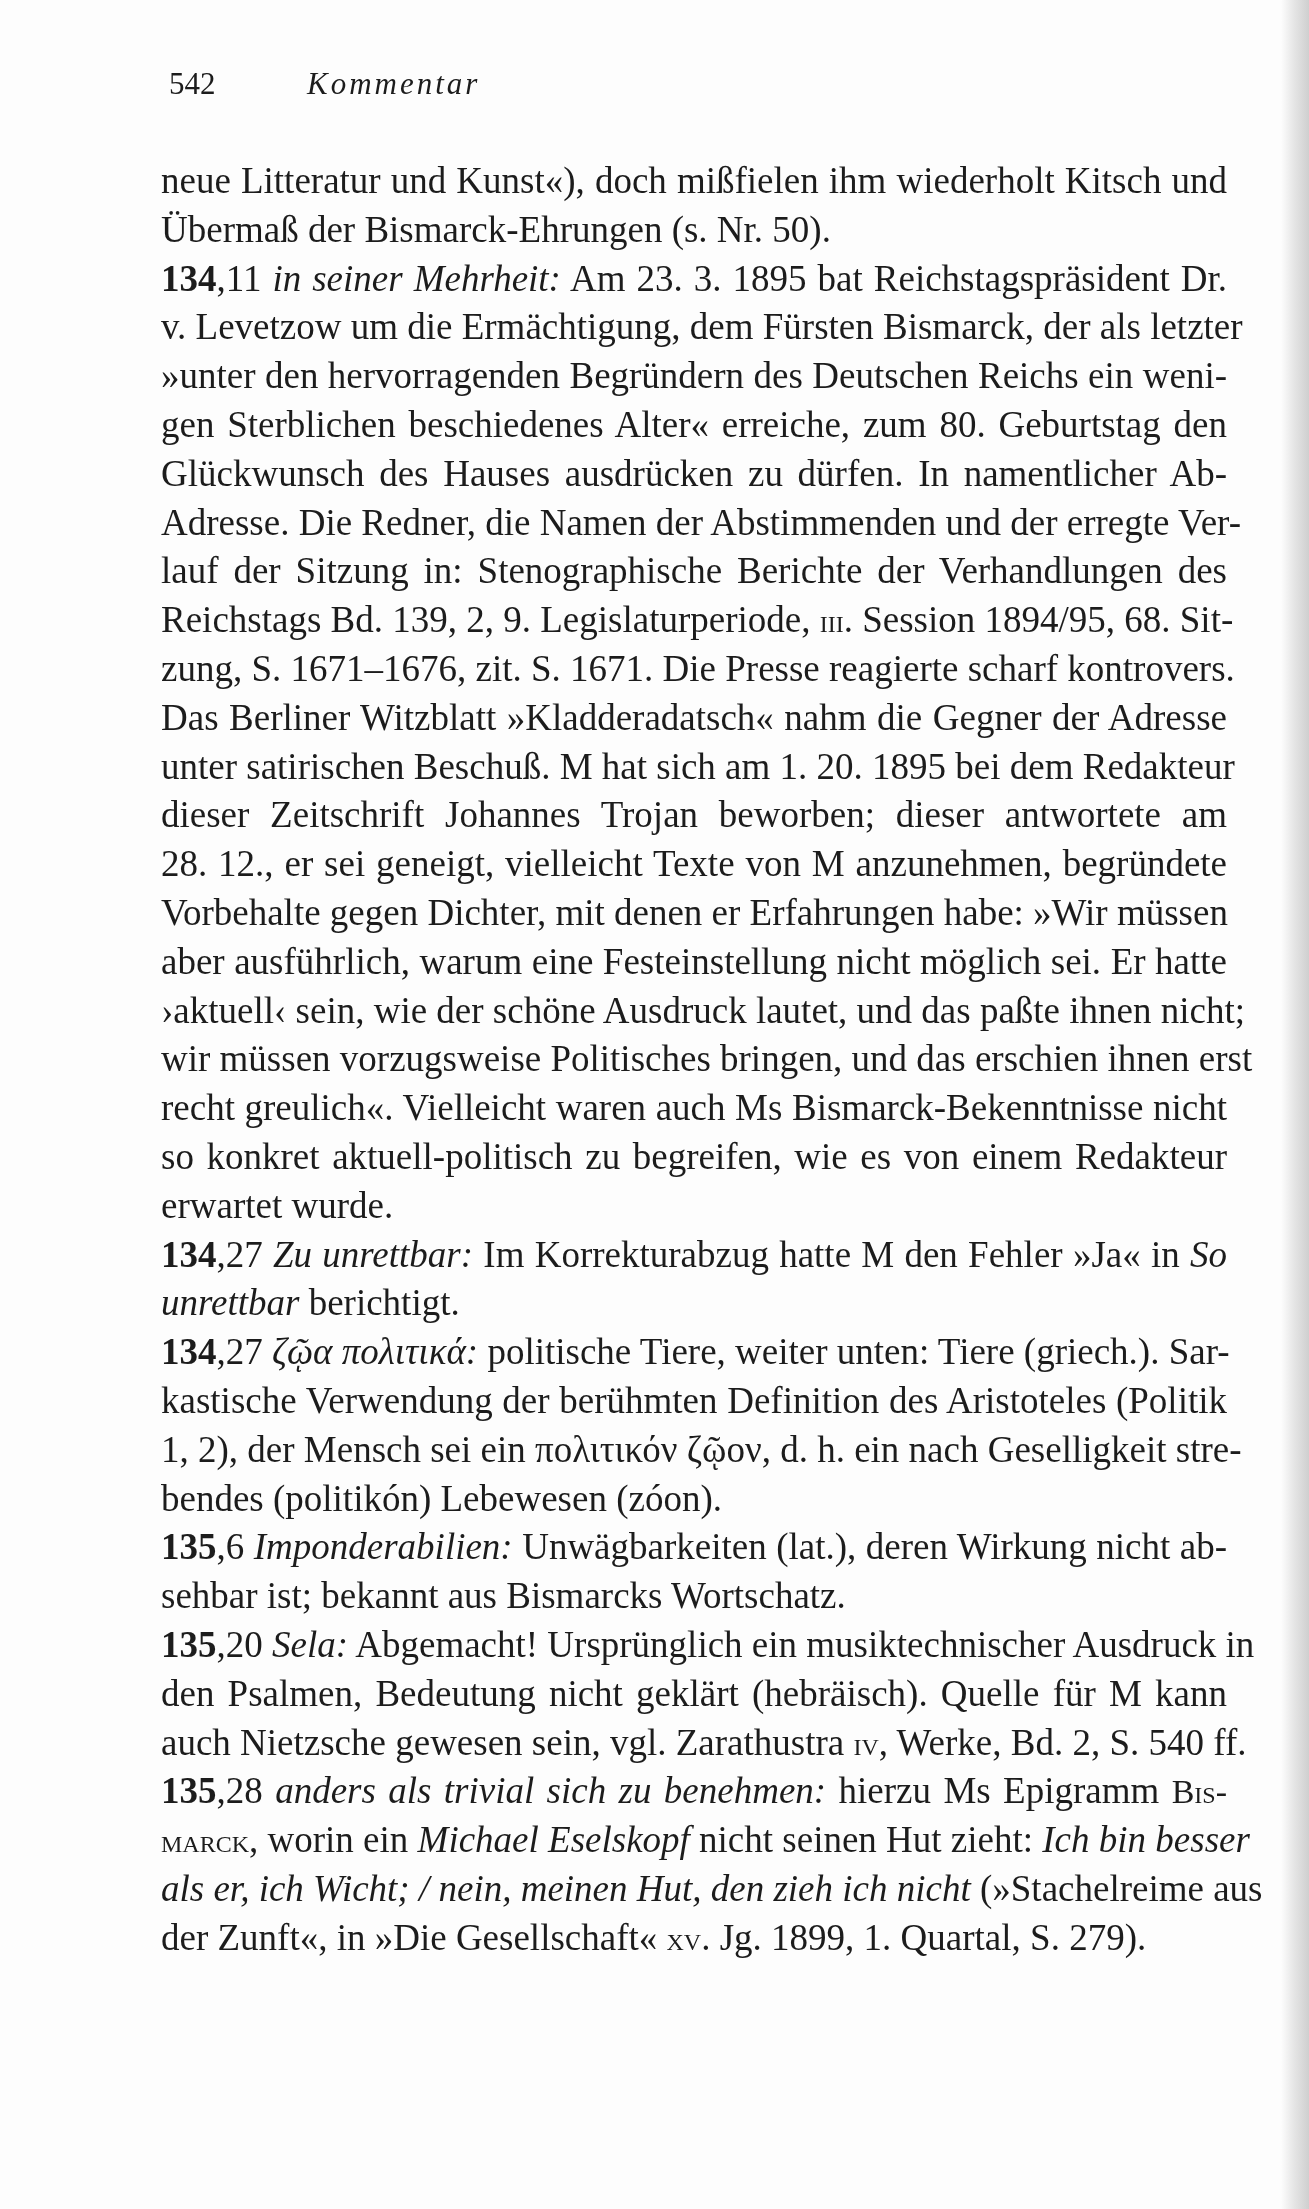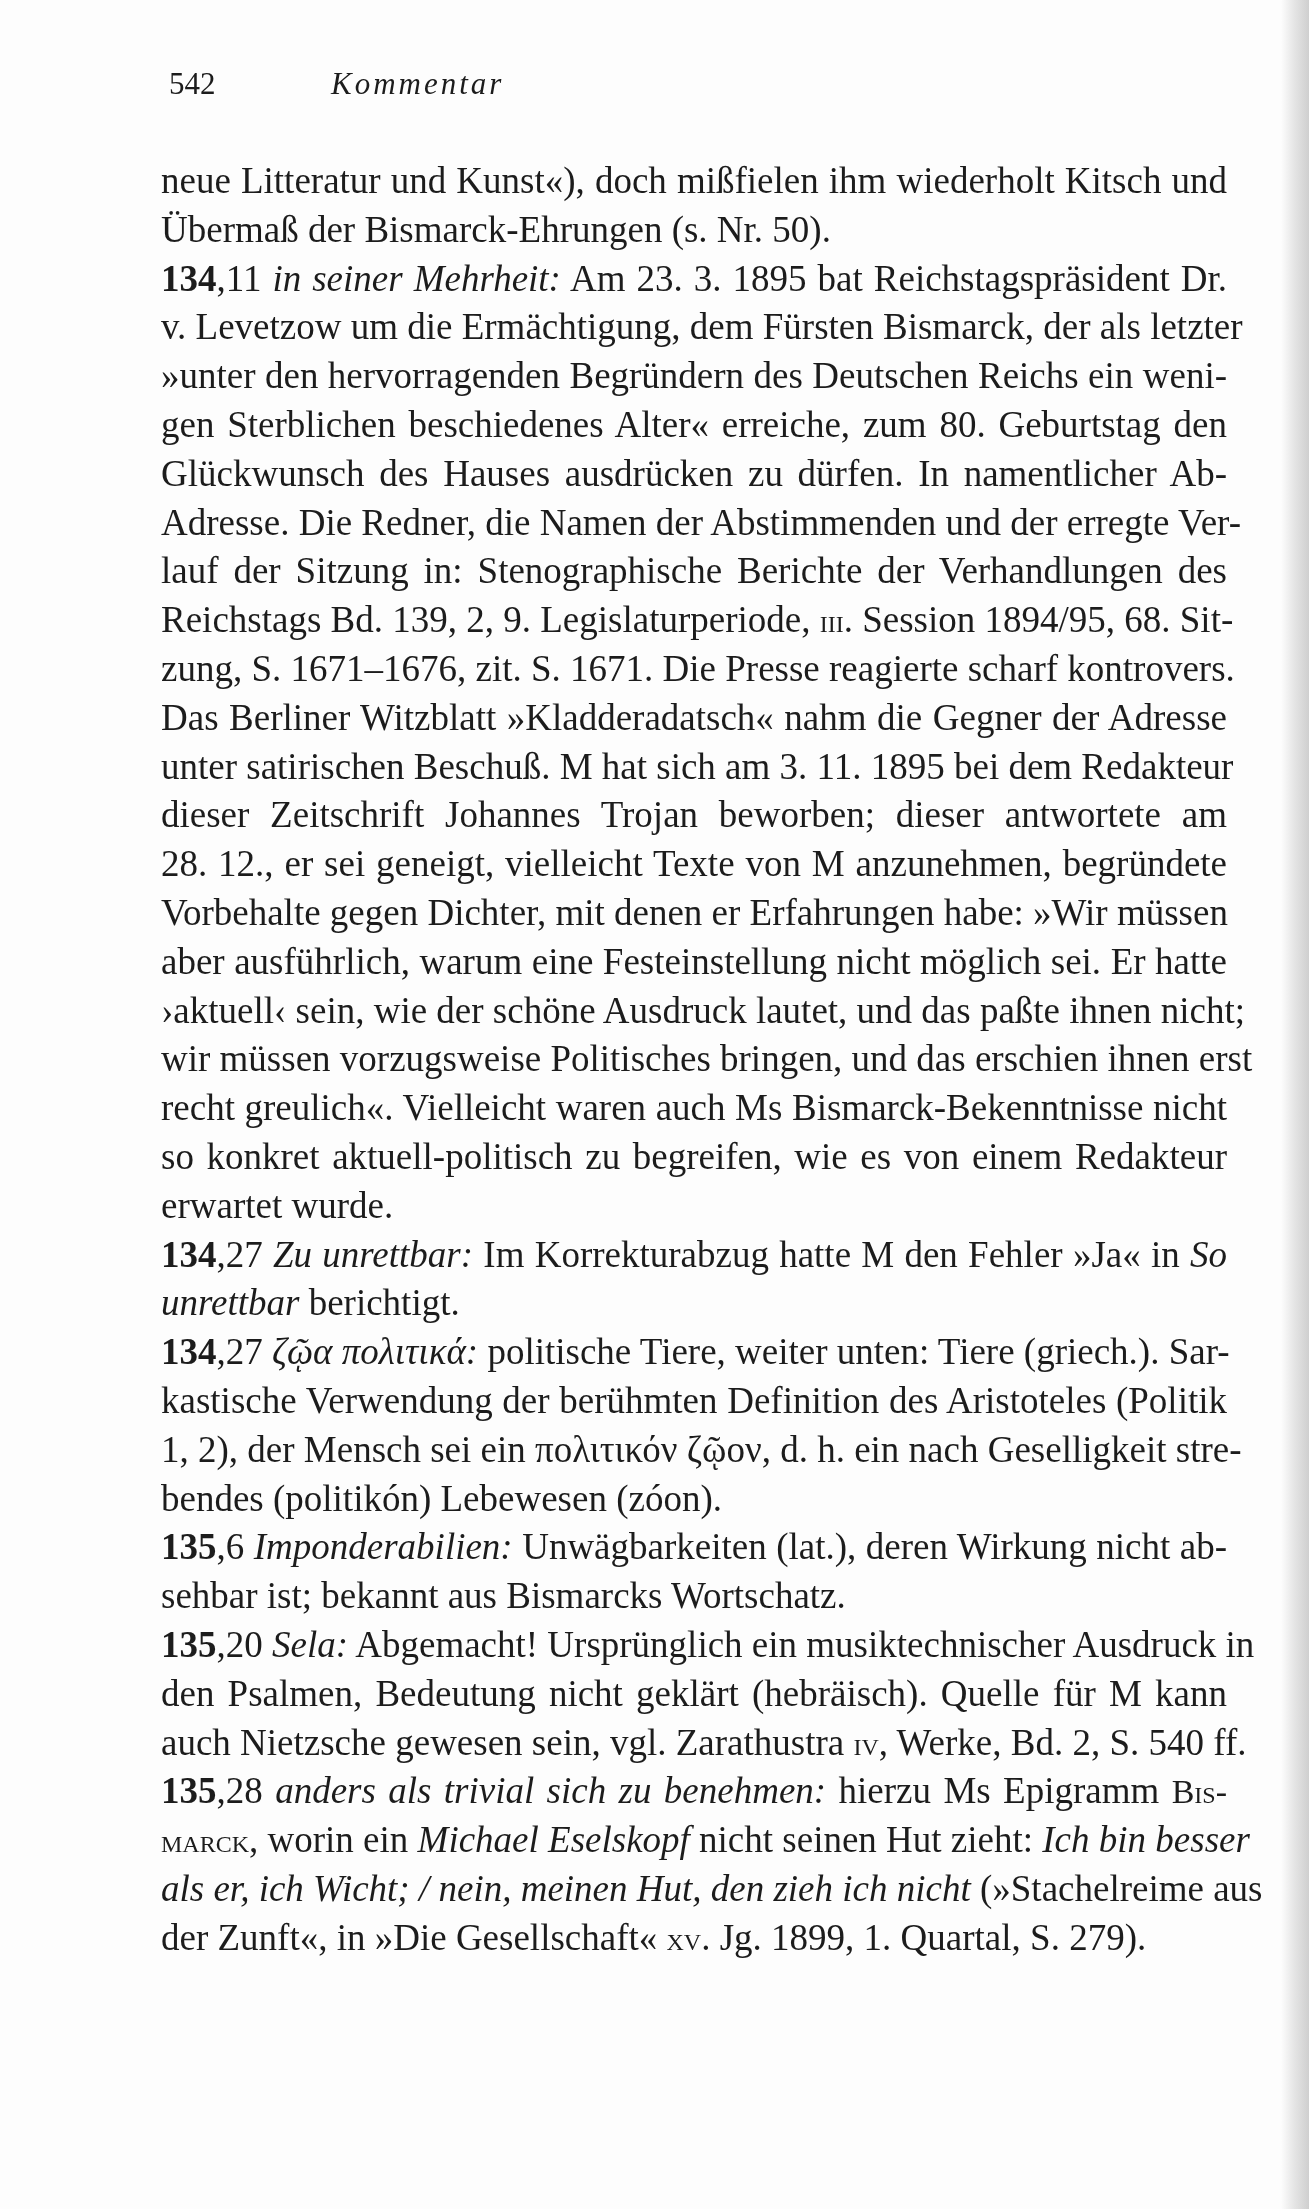--- a/index.html
+++ b/index.html
@@ -11,21 +11,21 @@
   }
   .edge-shadow {
     position: absolute; top: 0; right: 0; width: 28px; height: 100%;
     background: linear-gradient(to right, rgba(255,255,255,0) 0%, #e6e6e6 45%, #cfcfcf 100%);
   }
   .running-head {
     position: absolute; left: 157px; top: 62px; height: 44px;
     font-size: 31px; line-height: 44px; white-space: nowrap;
   }
   .running-head .page-no { position: absolute; left: 12px; top: 0; }
-  .running-head .section { position: absolute; left: 174px; top: 0; font-style: italic; letter-spacing: 3px; }
+  .running-head .section { position: absolute; left: 150px; top: 0; font-style: italic; letter-spacing: 3px; }
   .body-text {
     position: absolute; left: 161px; top: 157px; width: 1066px;
     font-size: 37px; line-height: 48.8px;
   }
   .line {
     display: block; height: 48.8px; white-space: nowrap;
     text-align: justify; text-align-last: justify; overflow: visible;
   }
   .line.last { text-align-last: left; }
   .i { font-style: italic; }
@@ -48,21 +48,21 @@
     <div class="line"><span class="b">134</span><span>,11 </span><span class="i">in seiner Mehrheit:</span><span> Am 23. 3. 1895 bat Reichstagspräsident Dr.</span></div>
     <div class="line"><span>v. Levetzow um die Ermächtigung, dem Fürsten Bismarck, der als letzter</span></div>
     <div class="line"><span>»unter den hervorragenden Begründern des Deutschen Reichs ein weni-</span></div>
     <div class="line"><span>gen Sterblichen beschiedenes Alter« erreiche, zum 80. Geburtstag den</span></div>
     <div class="line"><span>Glückwunsch des Hauses ausdrücken zu dürfen. In namentlicher Ab-</span></div>
     <div class="line"><span>Adresse. Die Redner, die Namen der Abstimmenden und der erregte Ver-</span></div>
     <div class="line"><span>lauf der Sitzung in: Stenographische Berichte der Verhandlungen des</span></div>
     <div class="line"><span>Reichstags Bd. 139, 2, 9. Legislaturperiode, </span><span class="sc">iii</span><span>. Session 1894/95, 68. Sit-</span></div>
     <div class="line"><span>zung, S. 1671–1676, zit. S. 1671. Die Presse reagierte scharf kontrovers.</span></div>
     <div class="line"><span>Das Berliner Witzblatt »Kladderadatsch« nahm die Gegner der Adresse</span></div>
-    <div class="line"><span>unter satirischen Beschuß. M hat sich am 3. 11. 1895 bei dem Redakteur</span></div>
+    <div class="line"><span>unter satirischen Beschuß. M hat sich am 1. 20. 1895 bei dem Redakteur</span></div>
     <div class="line"><span>dieser Zeitschrift Johannes Trojan beworben; dieser antwortete am</span></div>
     <div class="line"><span>28. 12., er sei geneigt, vielleicht Texte von M anzunehmen, begründete</span></div>
     <div class="line"><span>Vorbehalte gegen Dichter, mit denen er Erfahrungen habe: »Wir müssen</span></div>
     <div class="line"><span>aber ausführlich, warum eine Festeinstellung nicht möglich sei. Er hatte</span></div>
     <div class="line"><span>›aktuell‹ sein, wie der schöne Ausdruck lautet, und das paßte ihnen nicht;</span></div>
     <div class="line"><span>wir müssen vorzugsweise Politisches bringen, und das erschien ihnen erst</span></div>
     <div class="line"><span>recht greulich«. Vielleicht waren auch Ms Bismarck-Bekenntnisse nicht</span></div>
     <div class="line"><span>so konkret aktuell-politisch zu begreifen, wie es von einem Redakteur</span></div>
     <div class="line last"><span>erwartet wurde.</span></div>
     <div class="line"><span class="b">134</span><span>,27 </span><span class="i">Zu unrettbar:</span><span> Im Korrekturabzug hatte M den Fehler »Ja« in </span><span class="i">So</span></div>

